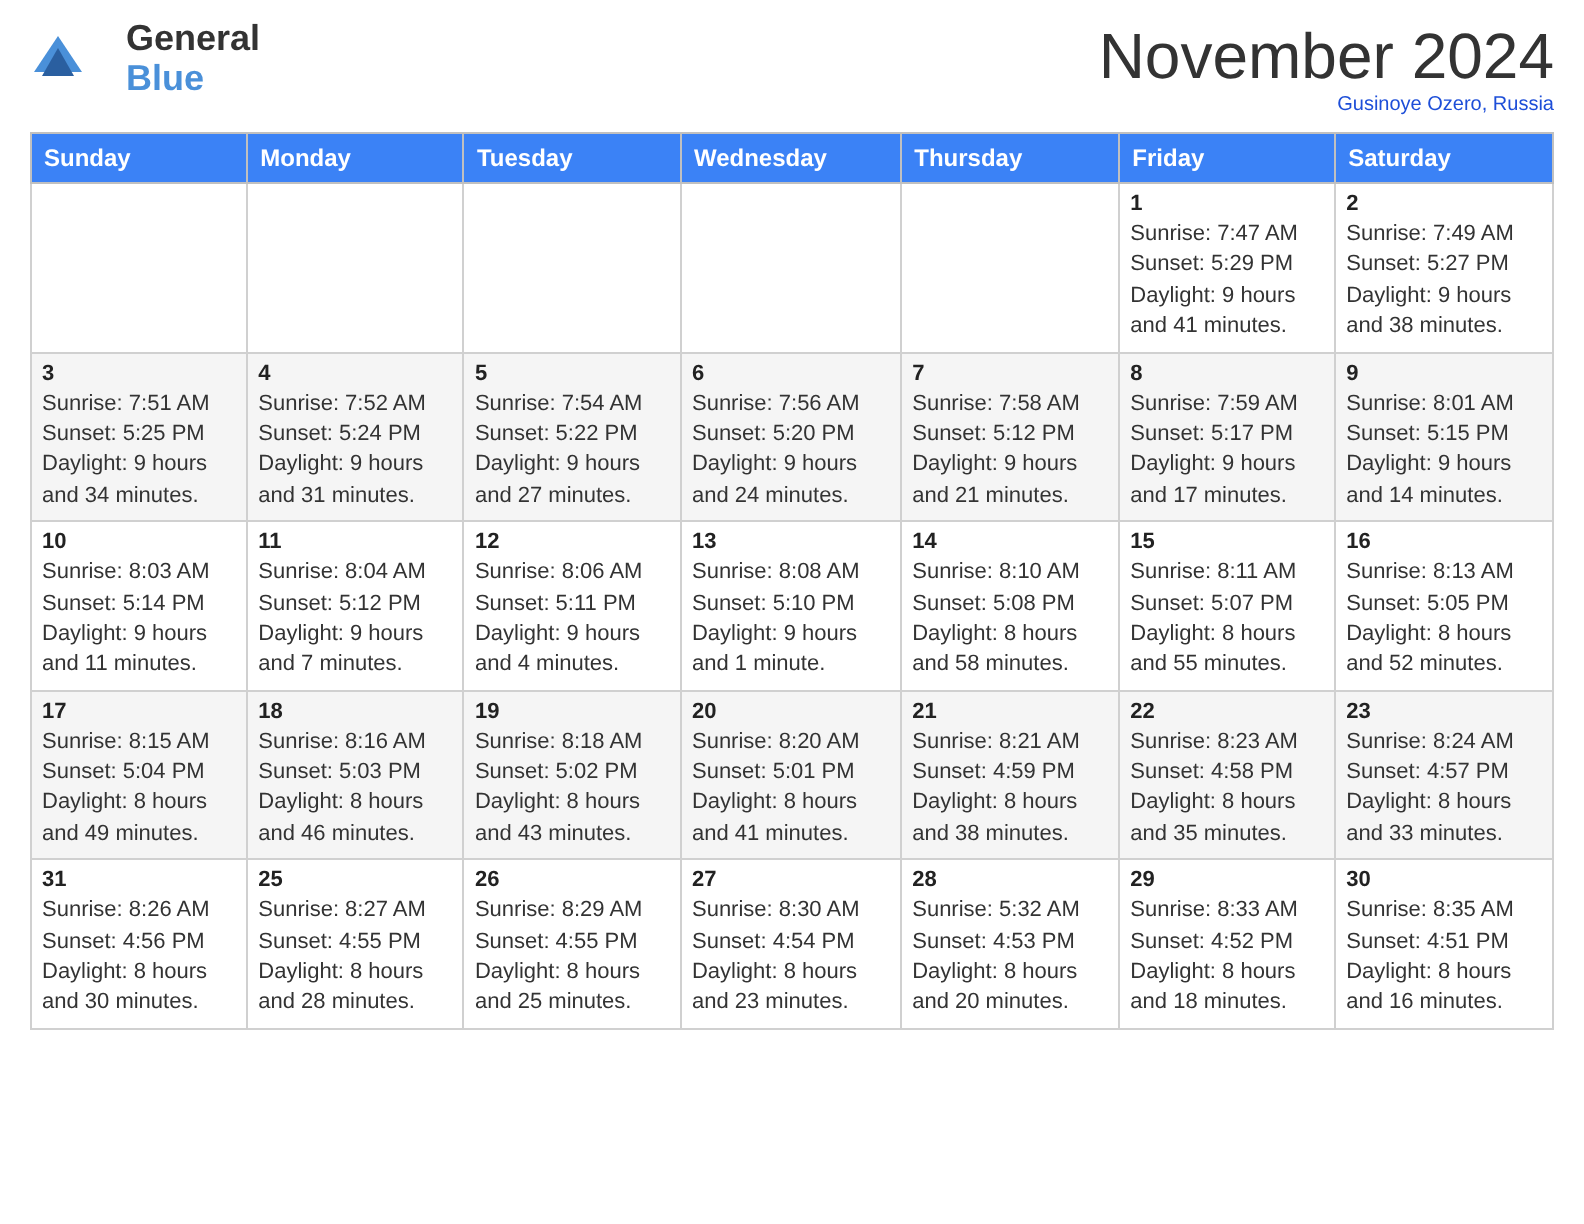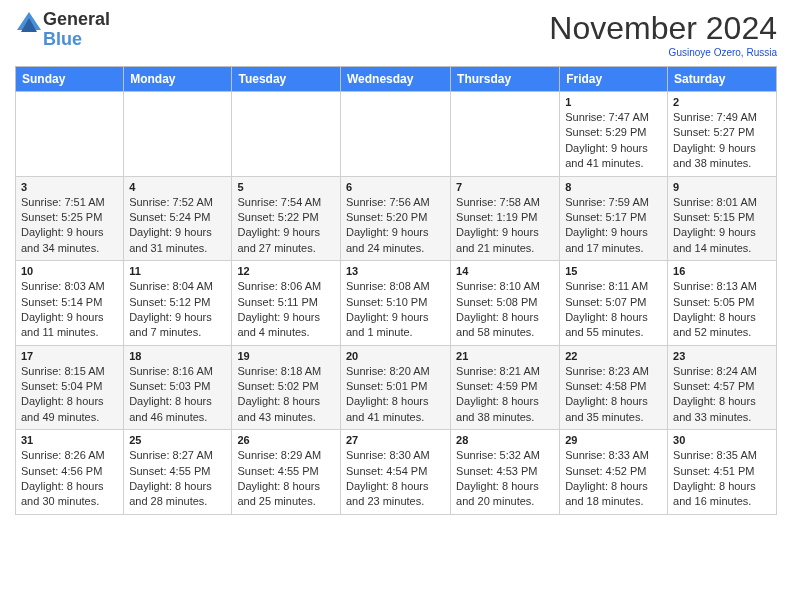--- a/index.html
+++ b/index.html
@@ -15,22 +15,22 @@
       padding: 10px 15px 5px 15px;
     }
     .header {
       display: flex;
       justify-content: space-between;
       align-items: flex-start;
       margin-bottom: 8px;
     }
     .logo {
       display: flex;
-      align-items: flex-start;
-      gap: 0;
+      align-items: center;
+      gap: 20px;
     }
     .logo-text {
       font-size: 18px;
       font-weight: bold;
       line-height: 1.1;
     }
     .logo-general { color: #333; }
     .logo-blue { color: #4a90d9; }
     .logo-icon {
       width: 28px;
@@ -163,21 +163,21 @@
           </td>
           <td>
             <div class="day-num">6</div>
             <div class="day-info">Sunrise: 7:56 AM
 Sunset: 5:20 PM
 Daylight: 9 hours and 24 minutes.</div>
           </td>
           <td>
             <div class="day-num">7</div>
             <div class="day-info">Sunrise: 7:58 AM
-Sunset: 1:19 PM
+Sunset: 5:12 PM
 Daylight: 9 hours and 21 minutes.</div>
           </td>
           <td>
             <div class="day-num">8</div>
             <div class="day-info">Sunrise: 7:59 AM
 Sunset: 5:17 PM
 Daylight: 9 hours and 17 minutes.</div>
           </td>
           <td>
             <div class="day-num">9</div>

